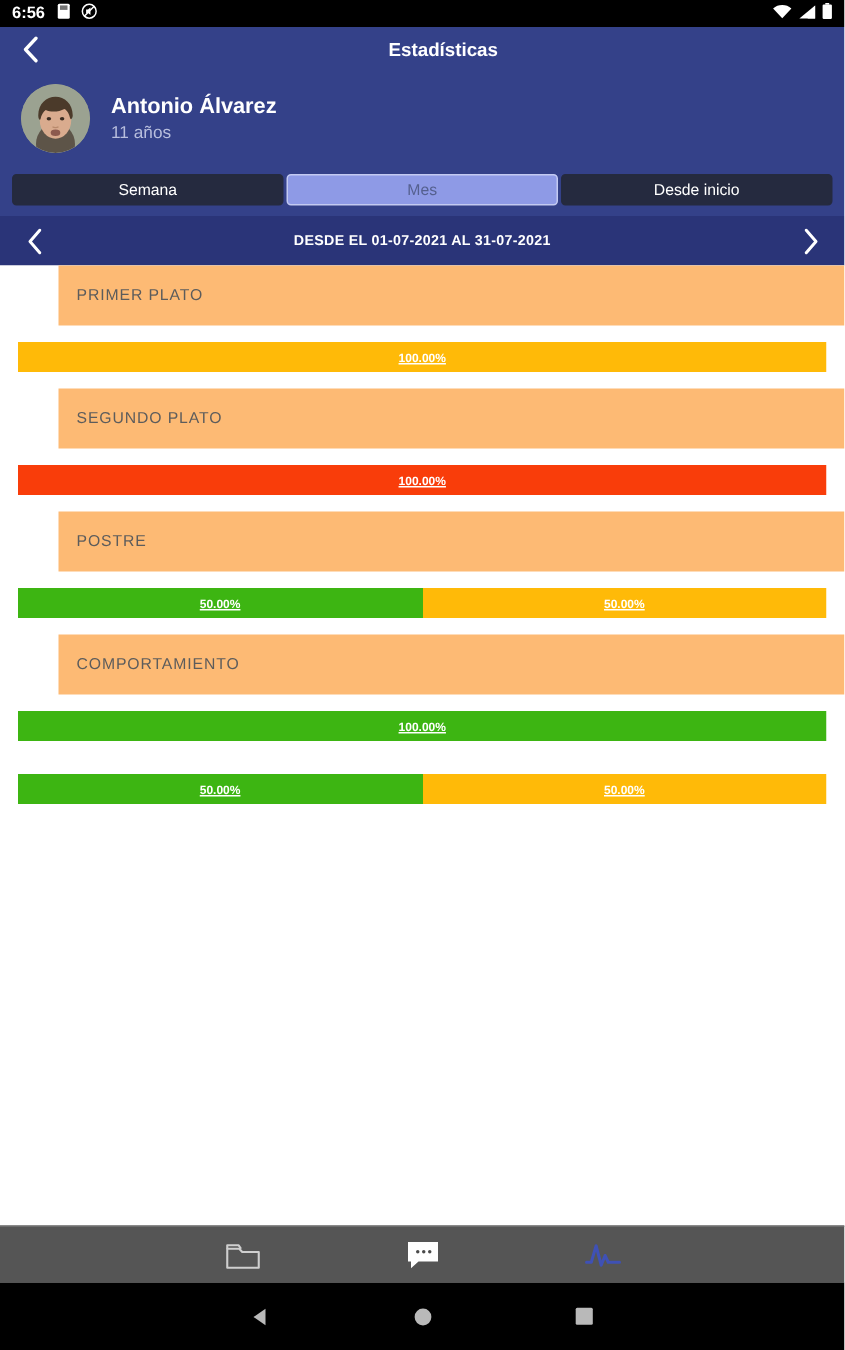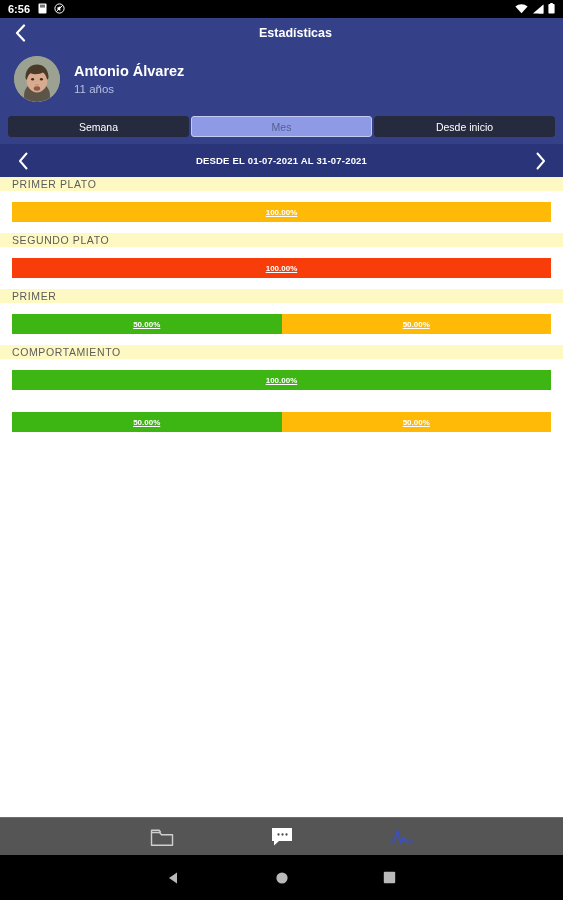--- a/index.html
+++ b/index.html
@@ -149,29 +149,30 @@
     align-items: center;
     justify-content: center;
     cursor: pointer;
     flex: 0 0 auto;
   }
 
   
   .content { background: #ffffff; }
   .stat-block { }
   .stat-header {
-    background: #fef9c3;
-    height: 14px;
+    background: #fdba74;
+    height: 40px;
     display: flex;
     align-items: center;
     padding: 0 12px;
     box-sizing: border-box;
     color: #5c5c5c;
     font-size: 10.5px;
     letter-spacing: 0.6px;
+    margin-left: 39px;
   }
   .bar-wrap {
     padding: 11px 12px 11px 12px;
     box-sizing: border-box;
   }
   .bar {
     height: 20px;
     display: flex;
     overflow: hidden;
     width: 100%;
@@ -347,21 +348,21 @@
   <div class="stat-block">
     <div class="stat-header">SEGUNDO PLATO</div>
     <div class="bar-wrap">
       <div class="bar">
         <div class="seg" style="width:100%;background:#F93D0A;">100.00%</div>
       </div>
     </div>
   </div>
 
   <div class="stat-block">
-    <div class="stat-header">PRIMER</div>
+    <div class="stat-header">POSTRE</div>
     <div class="bar-wrap">
       <div class="bar">
         <div class="seg" style="width:50%;background:#3DB512;">50.00%</div>
         <div class="seg" style="width:50%;background:#FFBA08;">50.00%</div>
       </div>
     </div>
   </div>
 
   <div class="stat-block">
     <div class="stat-header">COMPORTAMIENTO</div>

